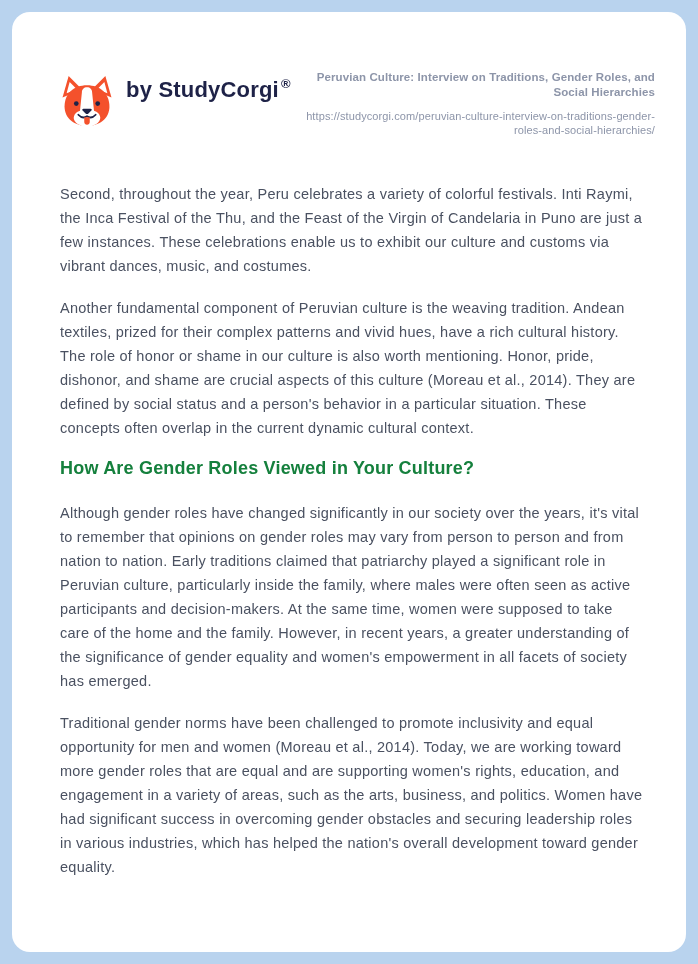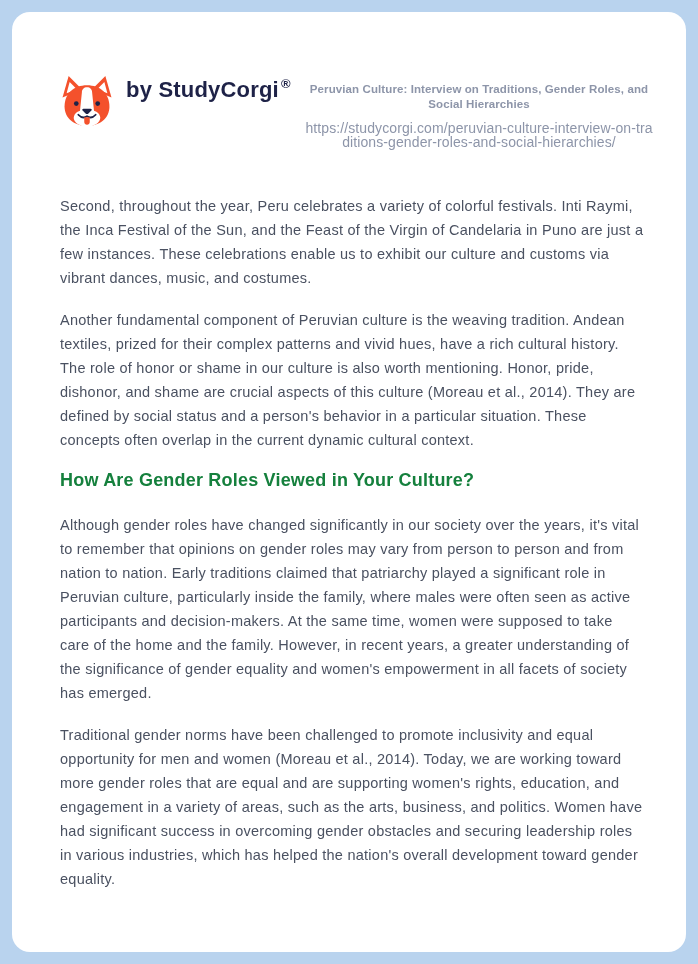--- a/index.html
+++ b/index.html
@@ -44,35 +44,34 @@
   }
   .reg-mark {
     font-size: 13px;
     font-weight: bold;
     color: #1e2247;
     vertical-align: 9px;
     margin-left: 2px;
   }
   .doc-meta {
     max-width: 352px;
-    text-align: center;
+    text-align: right;
     padding-top: 4px;
-    margin-top: 12px;
   }
   .doc-title {
     font-size: 11.5px;
     font-weight: bold;
     color: #8d95a9;
     line-height: 15px;
     letter-spacing: 0.1px;
     margin-bottom: 9px;
   }
   .doc-url {
     display: block;
-    font-size: 14px;
+    font-size: 11px;
     color: #8d95a9;
     line-height: 14px;
     letter-spacing: 0.1px;
     text-decoration: none;
     word-break: break-all;
   }
   
   .content {
     padding: 45px 42px 0 48px;
   }
@@ -127,21 +126,21 @@
       </div>
 
       <div class="doc-meta">
         <div class="doc-title">Peruvian Culture: Interview on Traditions, Gender Roles, and Social Hierarchies</div>
         <a class="doc-url" href="#">https://studycorgi.com/peruvian-culture-interview-on-traditions-gender-roles-and-social-hierarchies/</a>
       </div>
 
     </div>
 
     <div class="content">
-      <p>Second, throughout the year, Peru celebrates a variety of colorful festivals. Inti Raymi, the Inca Festival of the Sun, and the Feast of the Virgin of Candelaria in Puno are just a few instances. These celebrations enable us to exhibit our culture and customs via vibrant dances, music, and costumes.</p>
+      <p>Second, throughout the year, Peru celebrates a variety of colorful festivals. Inti Raymi, the Inca Festival of the Thu, and the Feast of the Virgin of Candelaria in Puno are just a few instances. These celebrations enable us to exhibit our culture and customs via vibrant dances, music, and costumes.</p>
       <p>Another fundamental component of Peruvian culture is the weaving tradition. Andean textiles, prized for their complex patterns and vivid hues, have a rich cultural history. The role of honor or shame in our culture is also worth mentioning. Honor, pride, dishonor, and shame are crucial aspects of this culture (Moreau et al., 2014). They are defined by social status and a person's behavior in a particular situation. These concepts often overlap in the current dynamic cultural context.</p>
       <h2>How Are Gender Roles Viewed in Your Culture?</h2>
       <p>Although gender roles have changed significantly in our society over the years, it's vital to remember that opinions on gender roles may vary from person to person and from nation to nation. Early traditions claimed that patriarchy played a significant role in Peruvian culture, particularly inside the family, where males were often seen as active participants and decision-makers. At the same time, women were supposed to take care of the home and the family. However, in recent years, a greater understanding of the significance of gender equality and women's empowerment in all facets of society has emerged.</p>
       <p>Traditional gender norms have been challenged to promote inclusivity and equal opportunity for men and women (Moreau et al., 2014). Today, we are working toward more gender roles that are equal and are supporting women's rights, education, and engagement in a variety of areas, such as the arts, business, and politics. Women have had significant success in overcoming gender obstacles and securing leadership roles in various industries, which has helped the nation's overall development toward gender equality.</p>
     </div>
 
   </div>
 </div>
 
 </body></html>

